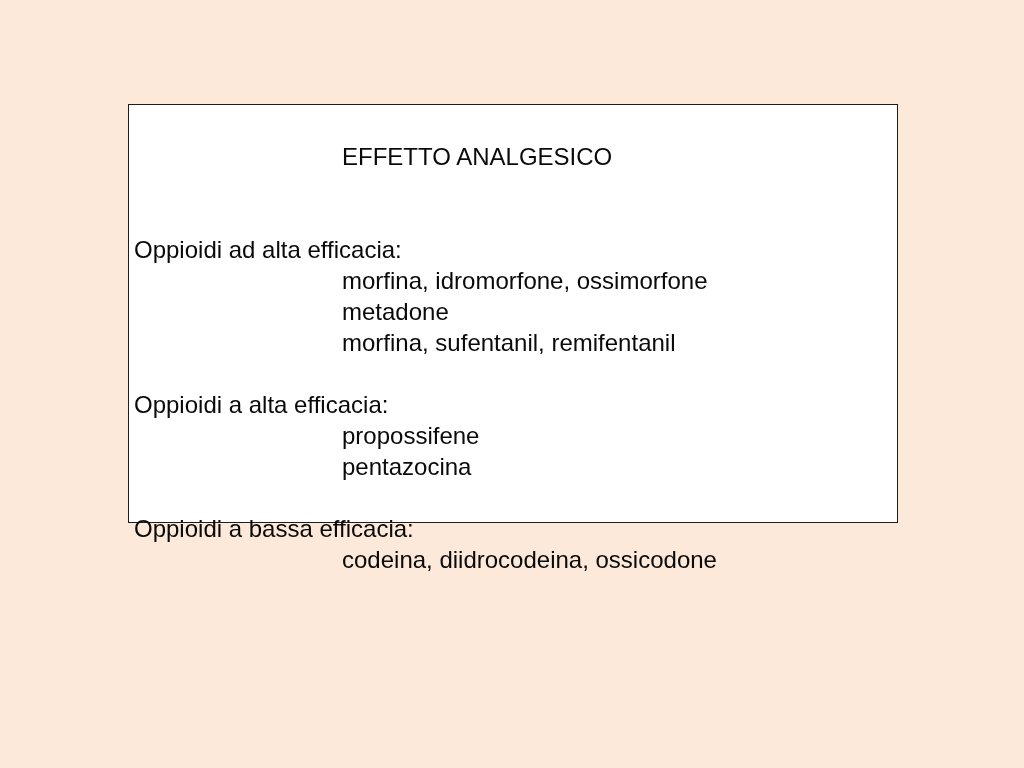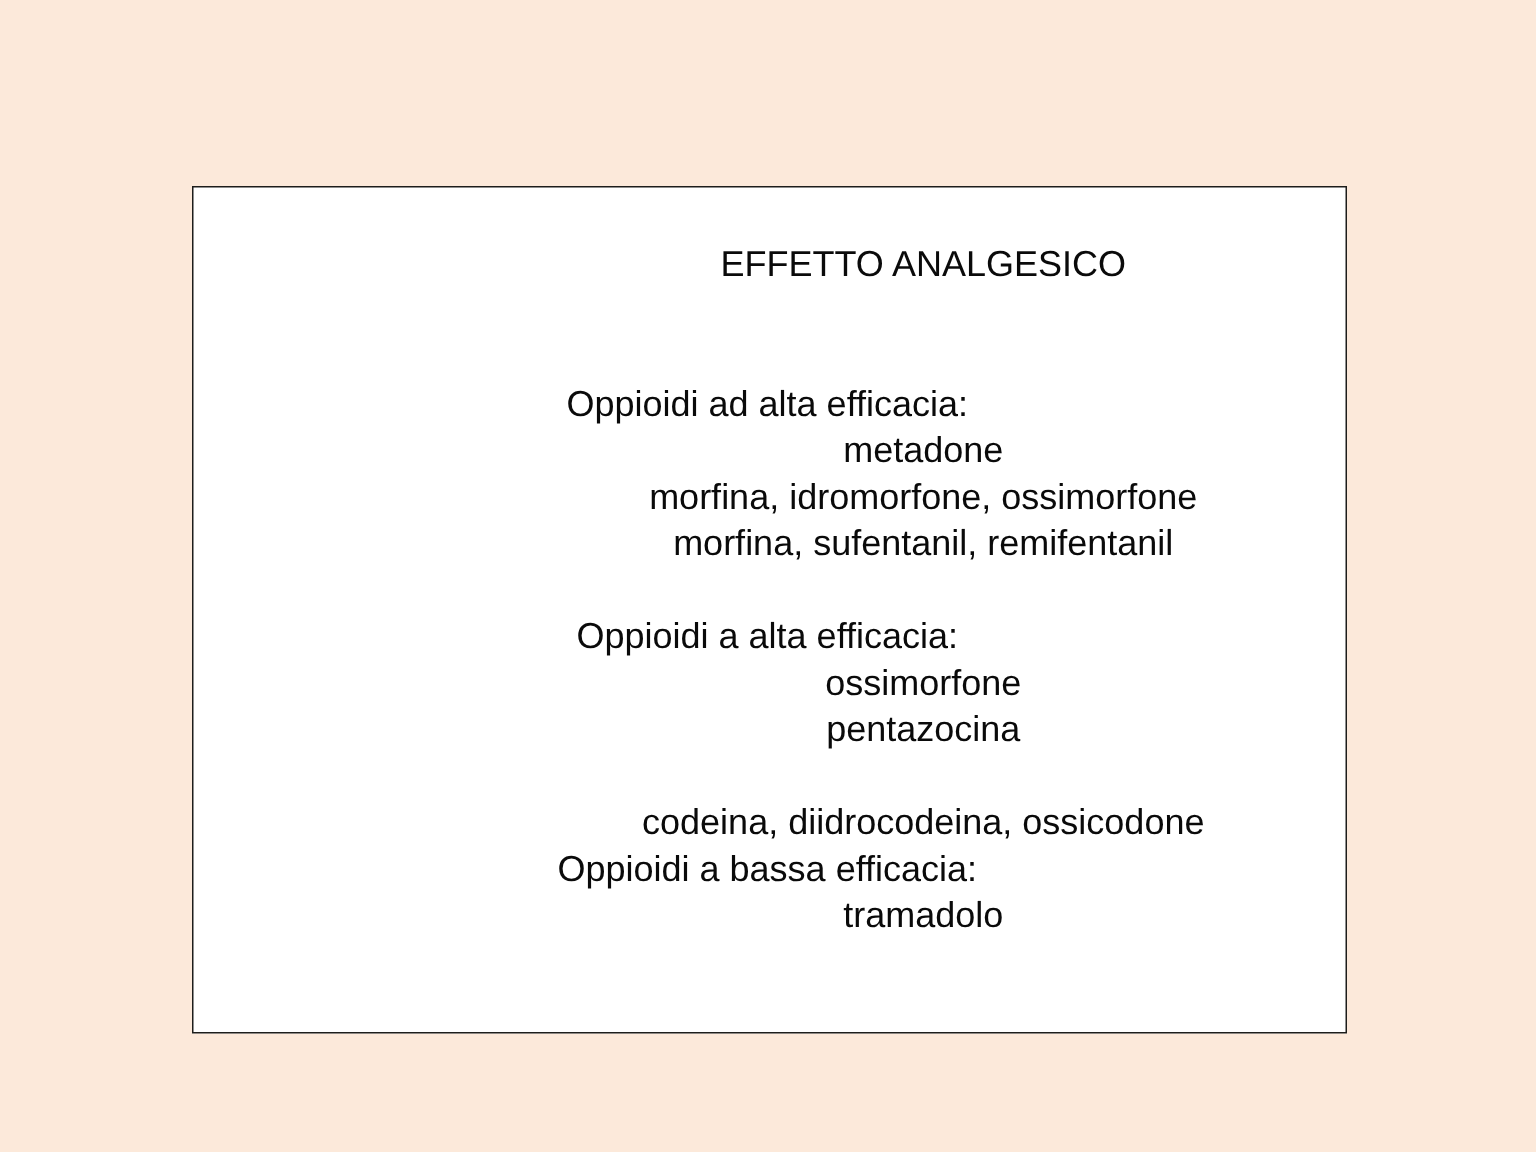--- a/index.html
+++ b/index.html
@@ -14,30 +14,29 @@
   .page {
     position: relative;
     width: 1024px;
     height: 768px;
     background: var(--page-background, #FCE9DA);
   }
 
   .slide-box {
     position: absolute;
     left: 128px;
-    top: 124px;
+    top: 104px;
     width: 770px;
-    height: 565px;
+    height: 419px;
     background: var(--box-background, #FFFFFF);
     border: 1px solid var(--box-border, #1D1D1B);
     padding: 36px 8px 0 5px;
     color: var(--text, #0A0A0A);
     font-size: 24px;
     line-height: 31px;
-    text-align: center;
   }
 
   .line {
     min-height: 31px;
     white-space: pre-wrap;
   }
 
   .indent {
     padding-left: 208px;
   }
@@ -50,28 +49,27 @@
 <body>
 
 <div class="page">
   <div class="slide-box">
 
     <div class="line indent">EFFETTO ANALGESICO</div>
     <div class="line"></div>
     <div class="line"></div>
 
     <div class="line"><span>Oppioidi ad </span><span class="b">alta efficacia</span><span>:</span></div>
+    <div class="line indent">morfina, idromorfone, ossimorfone</div>
     <div class="line indent">metadone</div>
-    <div class="line indent">morfina, idromorfone, ossimorfone</div>
     <div class="line indent">morfina, sufentanil, remifentanil</div>
     <div class="line"></div>
 
     <div class="line"><span>Oppioidi a </span><span class="b">alta efficacia</span><span>:</span></div>
-    <div class="line indent">ossimorfone</div>
+    <div class="line indent">propossifene</div>
     <div class="line indent">pentazocina</div>
     <div class="line"></div>
 
+    <div class="line"><span>Oppioidi a </span><span class="b">bassa efficacia</span><span>:</span></div>
     <div class="line indent">codeina, diidrocodeina, ossicodone</div>
-    <div class="line"><span>Oppioidi a </span><span class="b">bassa efficacia</span><span>:</span></div>
-    <div class="line indent">tramadolo</div>
 
   </div>
 </div>
 
 </body></html>

